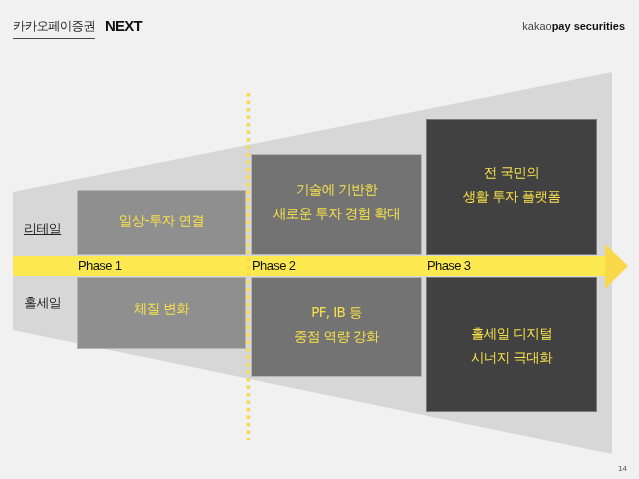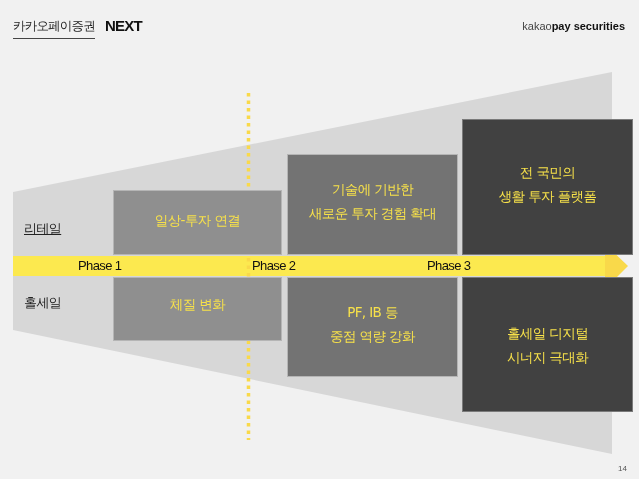--- a/index.html
+++ b/index.html
@@ -4,21 +4,21 @@
 <style>
   html,body{margin:0;padding:0;}
   body{width:639px;height:479px;background:#f1f1f1;position:relative;overflow:hidden;font-family:"DejaVu Sans","Liberation Sans",sans-serif;}
   .abs{position:absolute;}
   .brand-ko{left:13px;top:18px;font-size:12.5px;color:#222;letter-spacing:-0.8px;padding-bottom:3px;border-bottom:1.5px solid #444;}
   .brand-next{left:105px;top:17px;font-size:15px;font-weight:bold;color:#111;letter-spacing:-0.8px;font-family:"Liberation Sans",sans-serif;}
   .corp{right:14px;top:20px;font-size:11px;color:#333;font-family:"Liberation Sans",sans-serif;}
   .corp .light{color:#444;}
   .corp .bold{font-weight:bold;color:#111;}
   svg.funnel{left:0;top:0;}
-  .box{display:flex;align-items:center;justify-content:center;text-align:center;color:#f7e14a;font-size:13.5px;line-height:24px;letter-spacing:-0.6px;box-sizing:border-box;border:1px solid #b5b5b5;white-space:pre-line;margin-left:36px;}
+  .box{display:flex;align-items:center;justify-content:center;text-align:center;color:#f7e14a;font-size:13.5px;line-height:24px;letter-spacing:-0.6px;box-sizing:border-box;border:1px solid #b5b5b5;white-space:pre-line;}
   .b1{background:#8f8f8f;}
   .b2{background:#737373;}
   .b3{background:#414141;border-color:#7a7a7a;}
   .rowlabel{font-size:13px;color:#222;letter-spacing:-0.6px;}
   .phase{font-size:13px;color:#111;letter-spacing:-0.6px;font-family:Liberation Sans, sans-serif;}
   .pagenum{right:12px;bottom:6px;font-size:8px;color:#555;font-family:"Liberation Sans",sans-serif;}
 </style>
 </head>
 <body>
 
@@ -32,21 +32,21 @@
     <rect x="13" y="256" width="594" height="20" fill="#fce94f"></rect>
     <polygon points="605,244 628,266 605,289" fill="#f9d94a"></polygon>
   </g>
   <line x1="248.5" y1="93" x2="248.5" y2="440" stroke="#f9d94a" stroke-width="3.5" stroke-dasharray="3.5,4"></line>
 </svg>
 
 <div class="abs rowlabel" style="left:24px;top:220px;text-decoration:underline;">리테일</div>
 <div class="abs rowlabel" style="left:24px;top:294px;">홀세일</div>
 
 <div class="abs box b1" style="left:77px;top:190px;width:169px;height:65px;padding-bottom:6px;">일상-투자 연결</div>
-<div class="abs box b1" style="left:77px;top:277px;width:169px;height:64px;padding-bottom:10px;">체질 변화</div>
+<div class="abs box b1" style="left:77px;top:277px;width:169px;height:72px;padding-bottom:10px;">체질 변화</div>
 
 <div class="abs box b2" style="left:251px;top:154px;width:171px;height:101px;padding-bottom:8px;">기술에 기반한
 새로운 투자 경험 확대</div>
 <div class="abs box b2" style="left:251px;top:277px;width:171px;height:100px;padding-bottom:6px;">PF, IB 등
 중점 역량 강화</div>
 
 <div class="abs box b3" style="left:426px;top:119px;width:171px;height:136px;padding-bottom:6px;">전 국민의
 생활 투자 플랫폼</div>
 <div class="abs box b3" style="left:426px;top:277px;width:171px;height:135px;">홀세일 디지털
 시너지 극대화</div>

